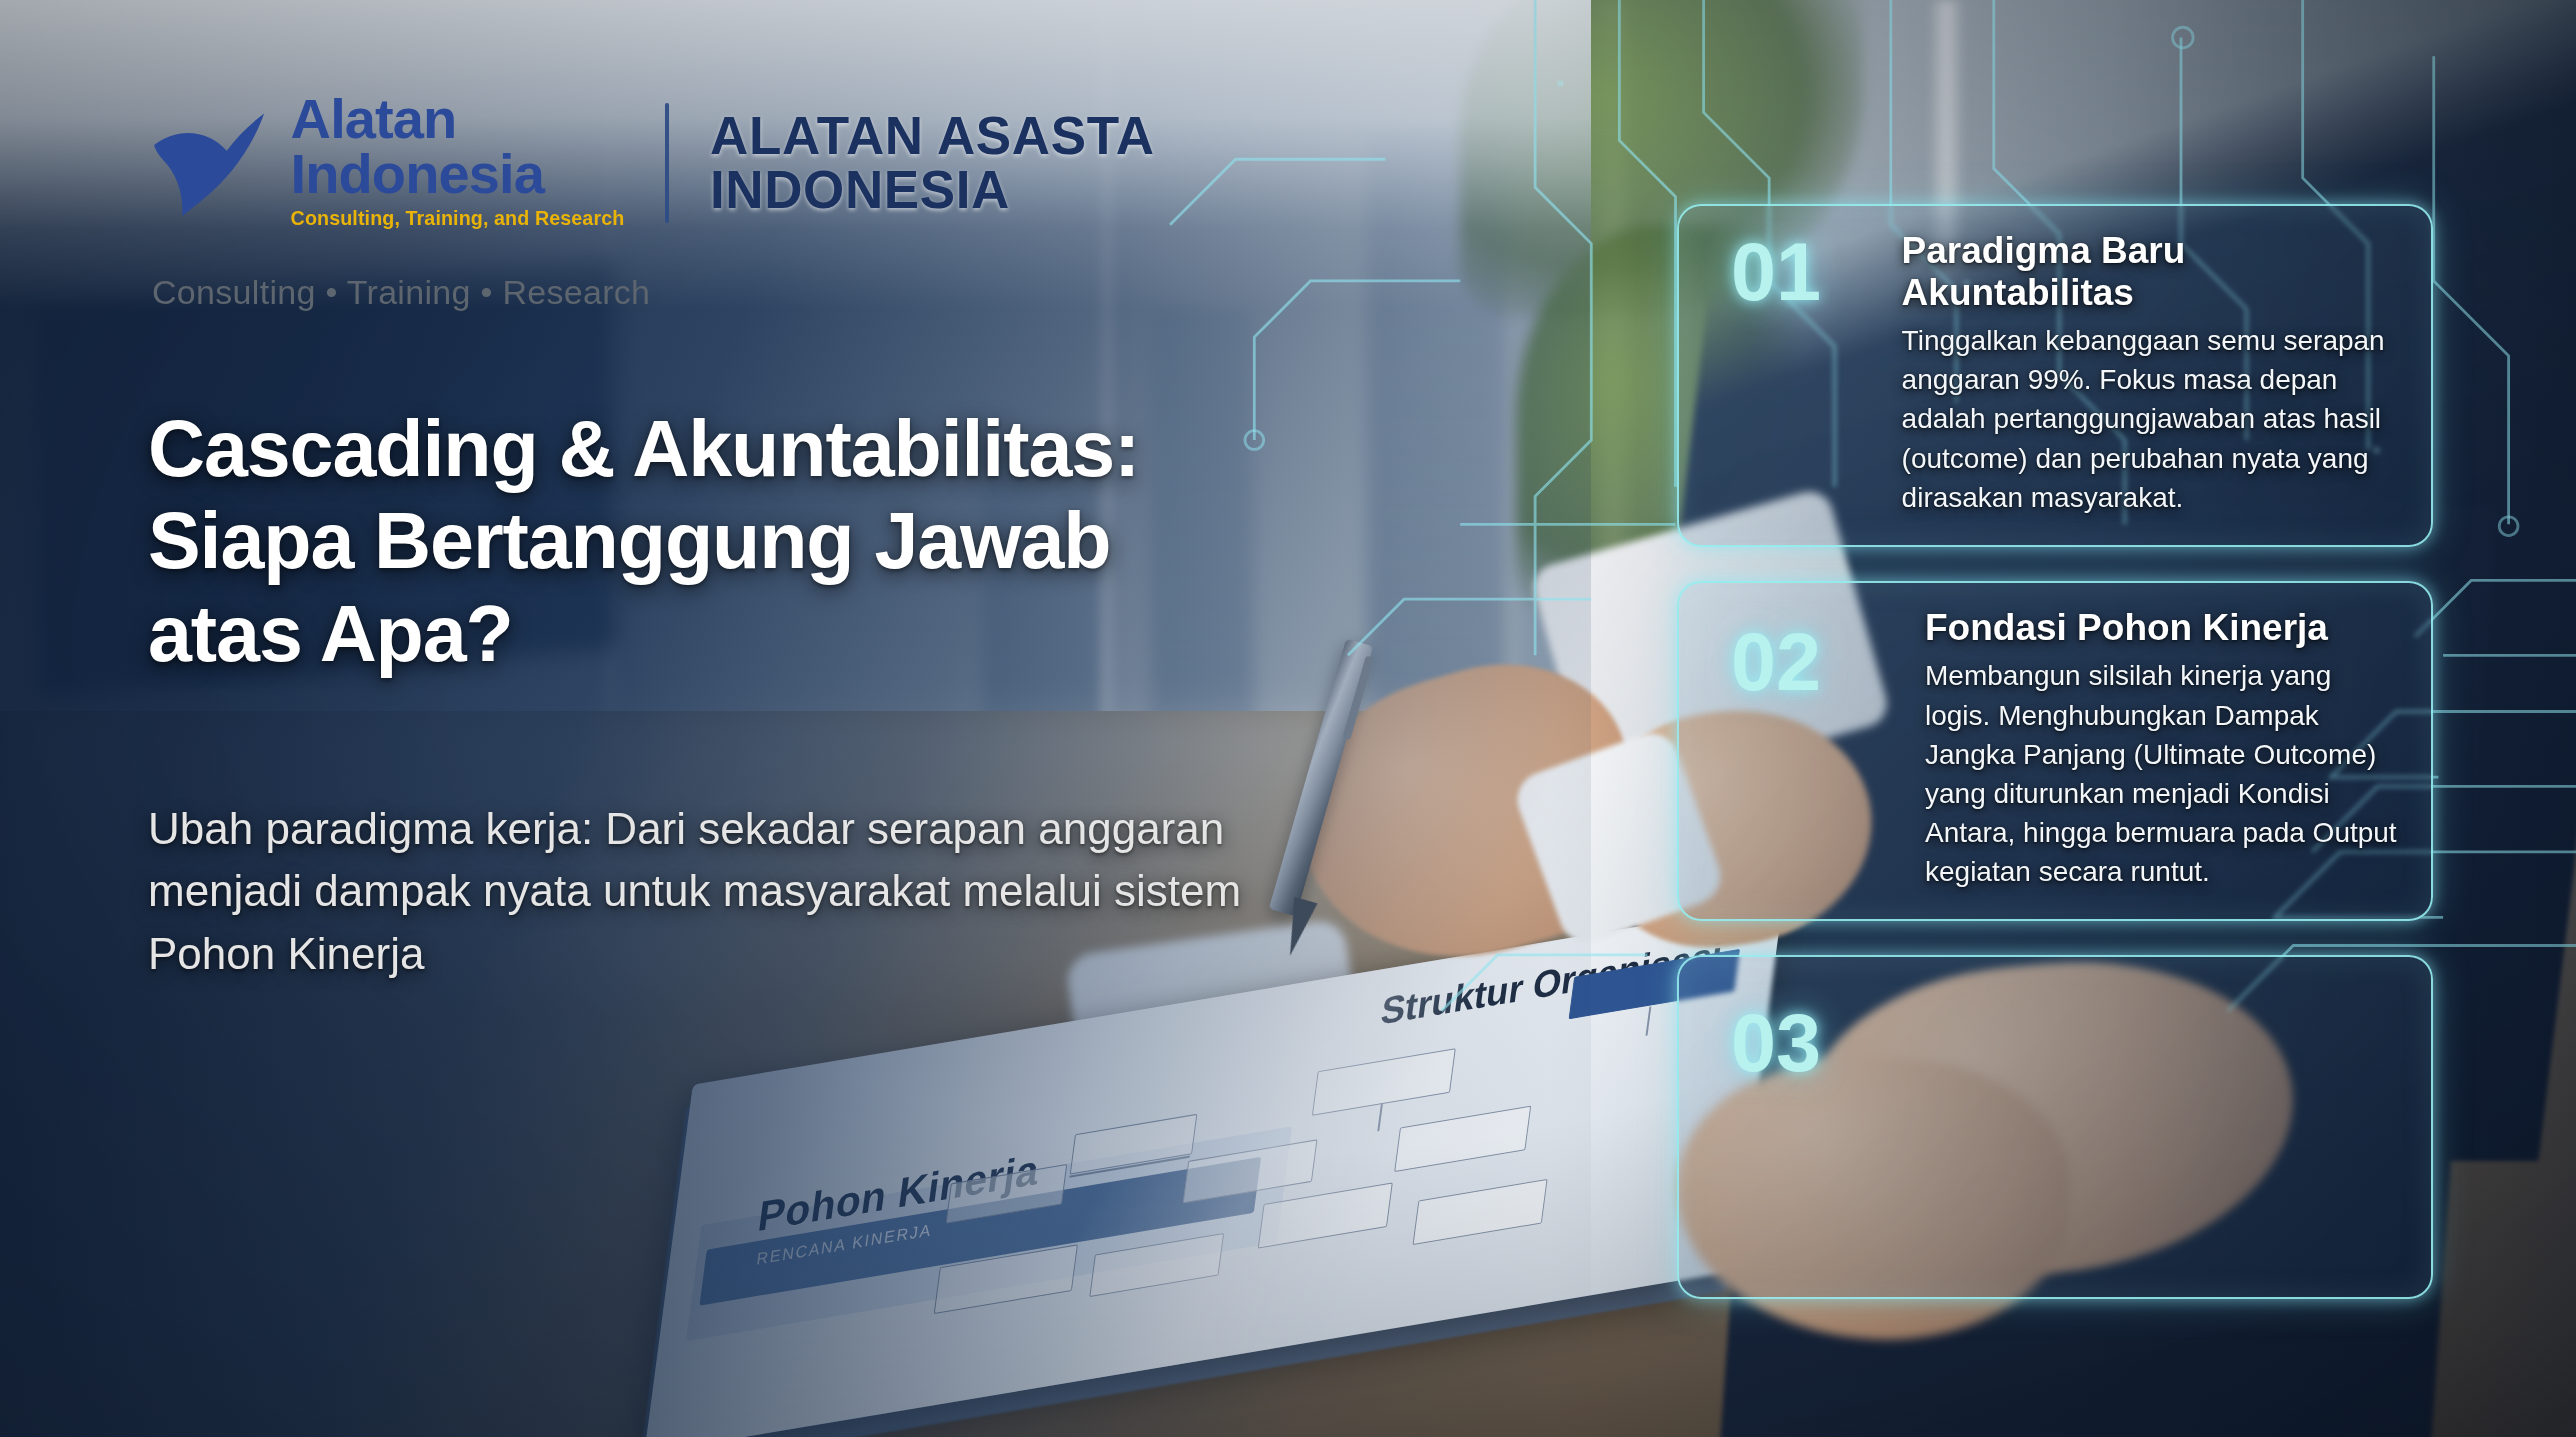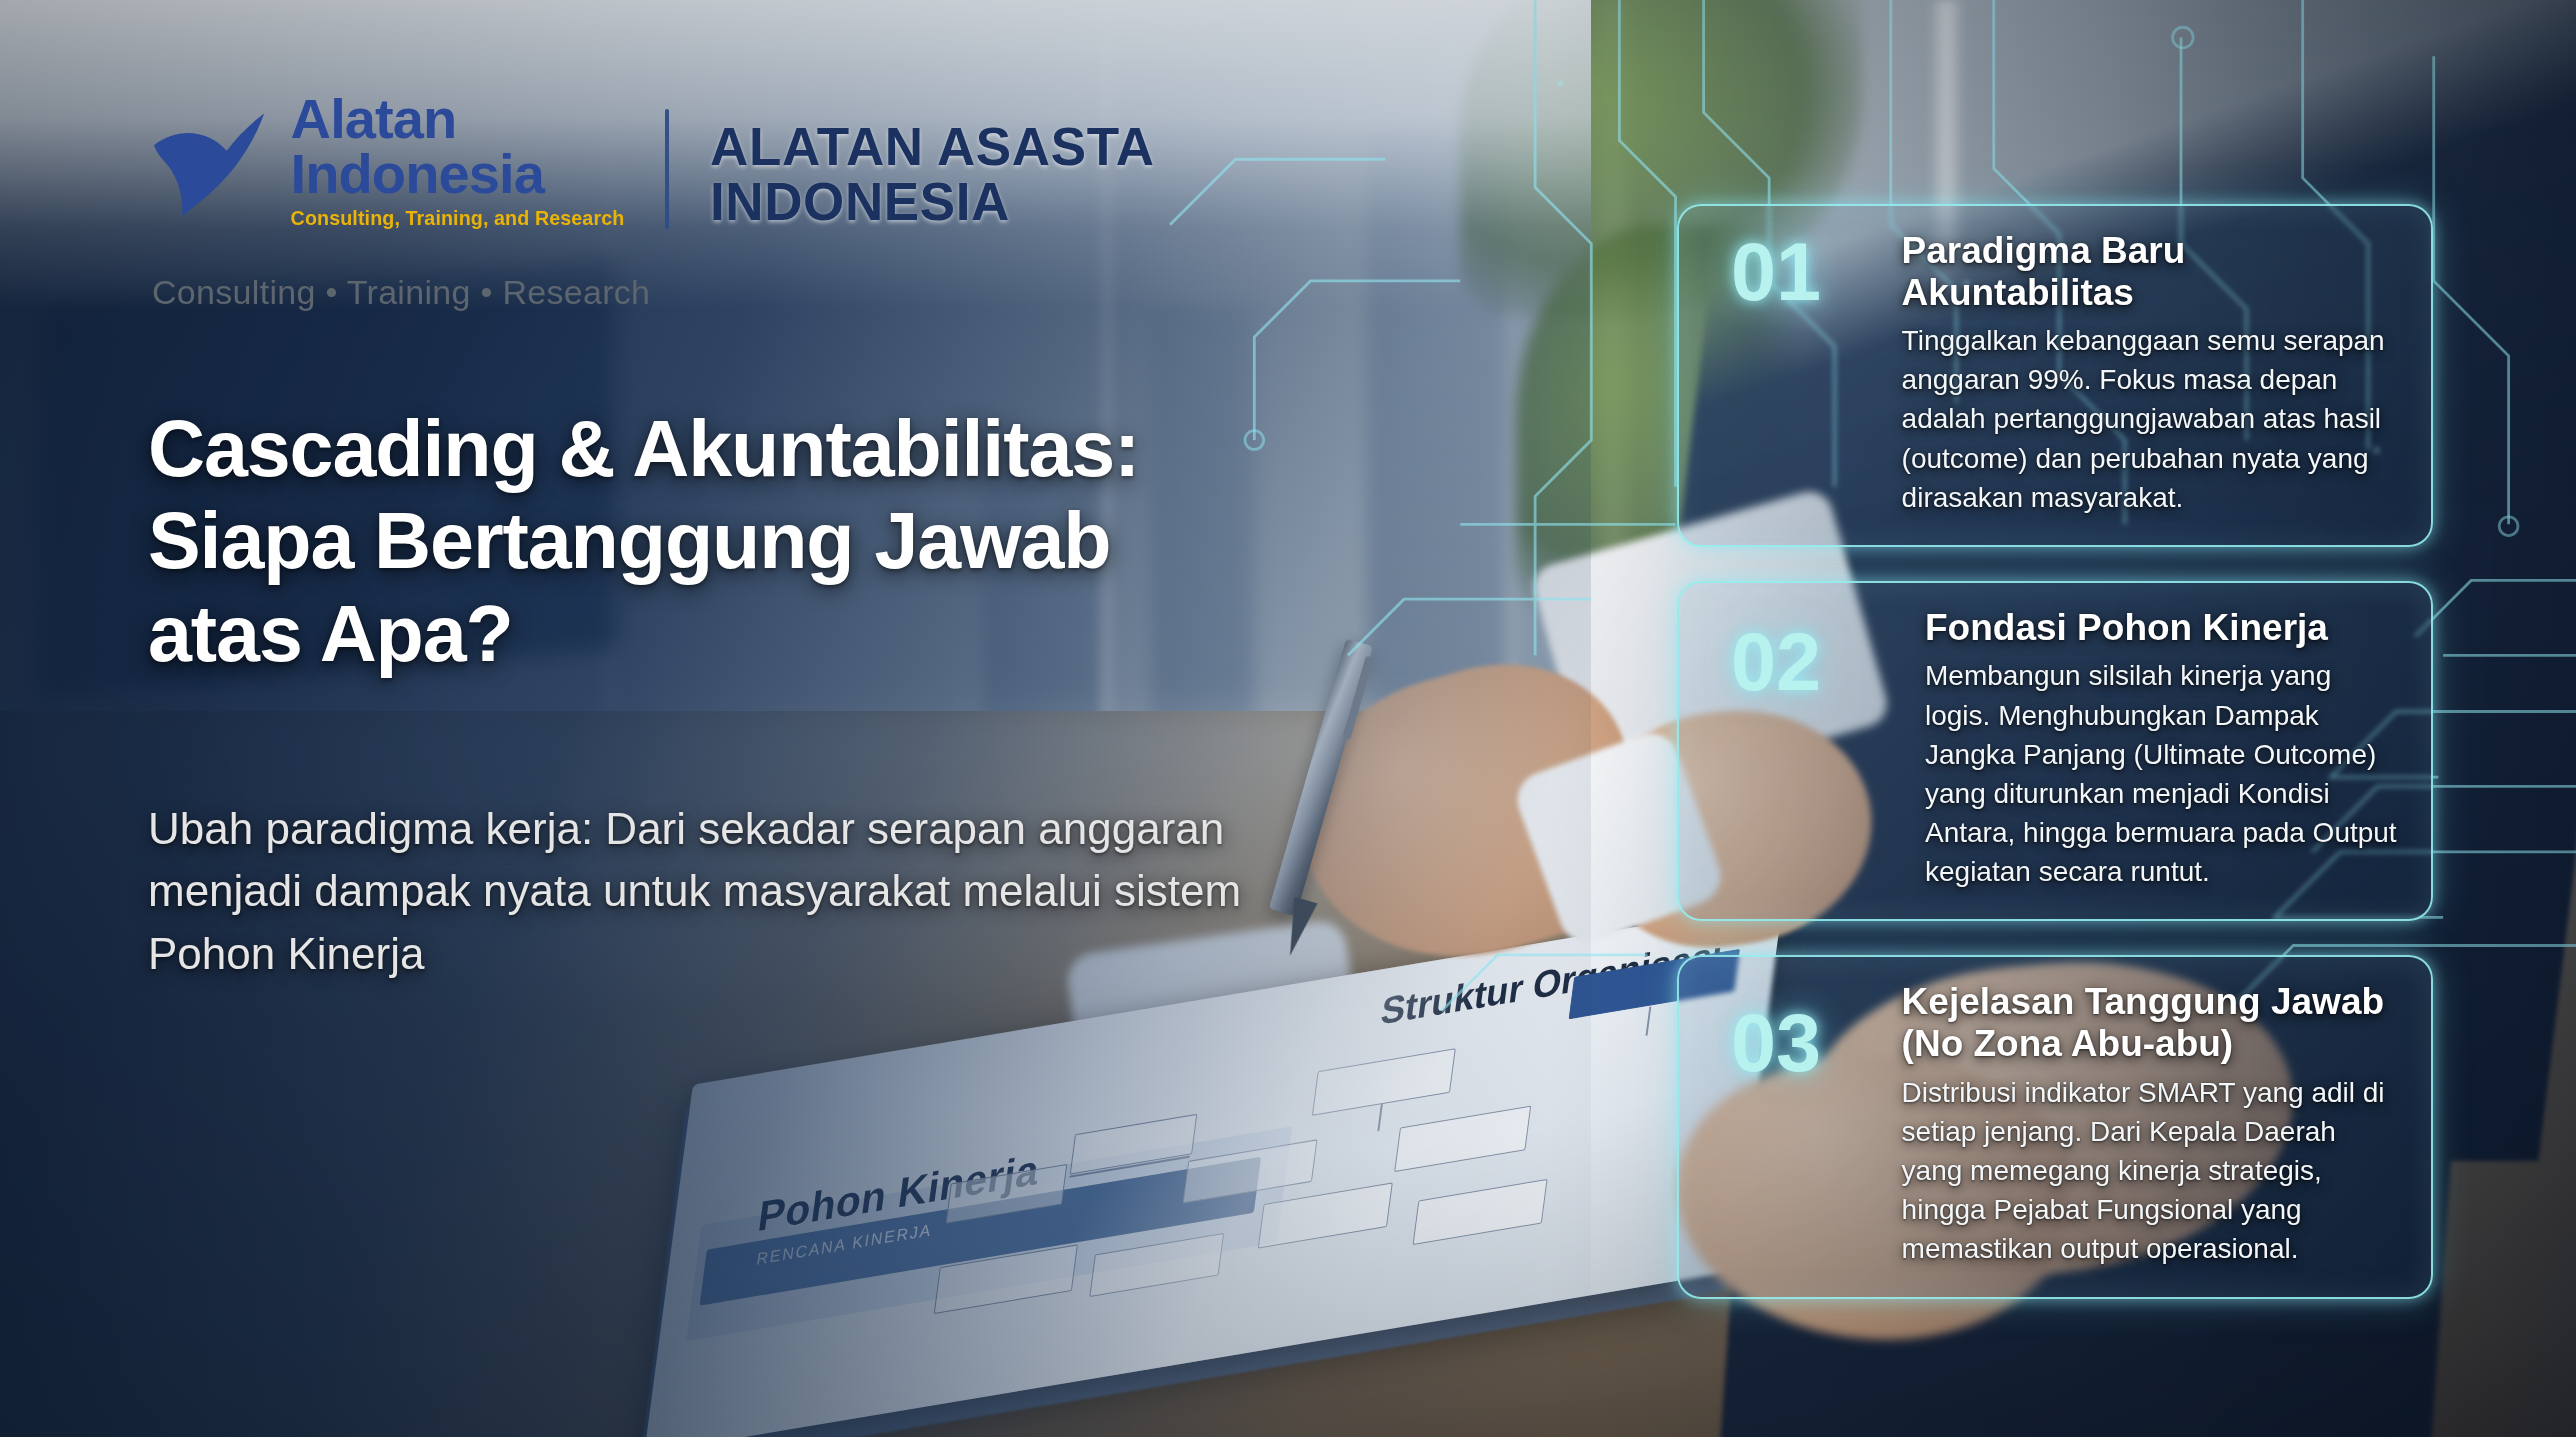--- a/index.html
+++ b/index.html
@@ -187,21 +187,21 @@
   .vignette{
     position:absolute; inset:0;
     background:radial-gradient(ellipse at 50% 45%, rgba(0,0,0,0) 45%, rgba(0,0,0,.28) 100%);
     pointer-events:none;
   }
 
   
   .circuit{ position:absolute; inset:0; pointer-events:none; }
 
   
-  .header{ position:absolute; left:150px; top:92px; display:flex; align-items:flex-end; gap:0; }
+  .header{ position:absolute; left:150px; top:92px; display:flex; align-items:center; gap:0; }
   .logo-block{ display:flex; align-items:center; gap:20.6px; }
   .bird{ width:120px; height:112px; flex:0 0 auto; margin-top:3.7px; }
   .logo-words{ display:flex; flex-direction:column; line-height:.98; }
   .logo-l1{ font-size:56px; font-weight:700; color:#2c4a9a; letter-spacing:-0.9px; }
   .logo-l2{ font-size:56px; font-weight:700; color:#2c4a9a; letter-spacing:-0.9px; }
   .logo-l3{ font-size:19.7px; font-weight:700; color:#eab308; letter-spacing:0.1px; margin-top:7.5px; }
   .divider-v{
     width:3.7px; height:120px; background:#2e4d86; margin:5.6px 41px 0 41px; border-radius:1.9px; opacity:.95;
   }
   .brand-words{ display:flex; flex-direction:column; line-height:1.02; margin-top:5.6px; }
@@ -414,22 +414,18 @@
     <div class="card c2">
       <div class="card-num">02</div>
       <div class="card-body">
         <div class="card-title">Fondasi Pohon Kinerja</div>
         <div class="card-text">Membangun silsilah kinerja yang logis. Menghubungkan Dampak Jangka Panjang (Ultimate Outcome) yang diturunkan menjadi Kondisi Antara, hingga bermuara pada Output kegiatan secara runtut.</div>
       </div>
     </div>
 
     <div class="card c3">
       <div class="card-num">03</div>
-      <div class="card-body">
-        <div class="card-title">Kejelasan Tanggung Jawab (No Zona Abu-abu)</div>
-        <div class="card-text">Distribusi indikator SMART yang adil di setiap jenjang. Dari Kepala Daerah yang memegang kinerja strategis, hingga Pejabat Fungsional yang memastikan output operasional.</div>
-      </div>
     </div>
 
   </div>
 
 </div>
 
 
 </body></html>

